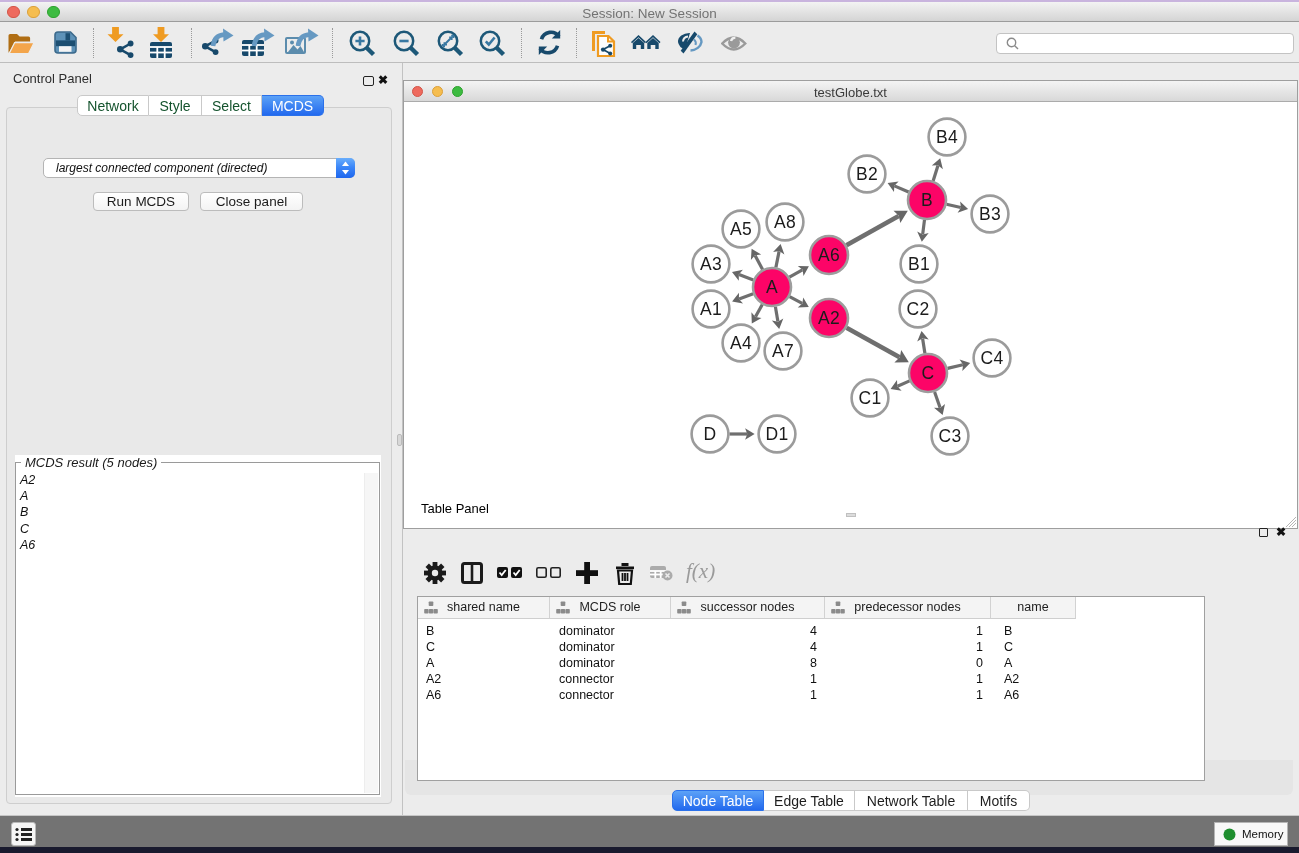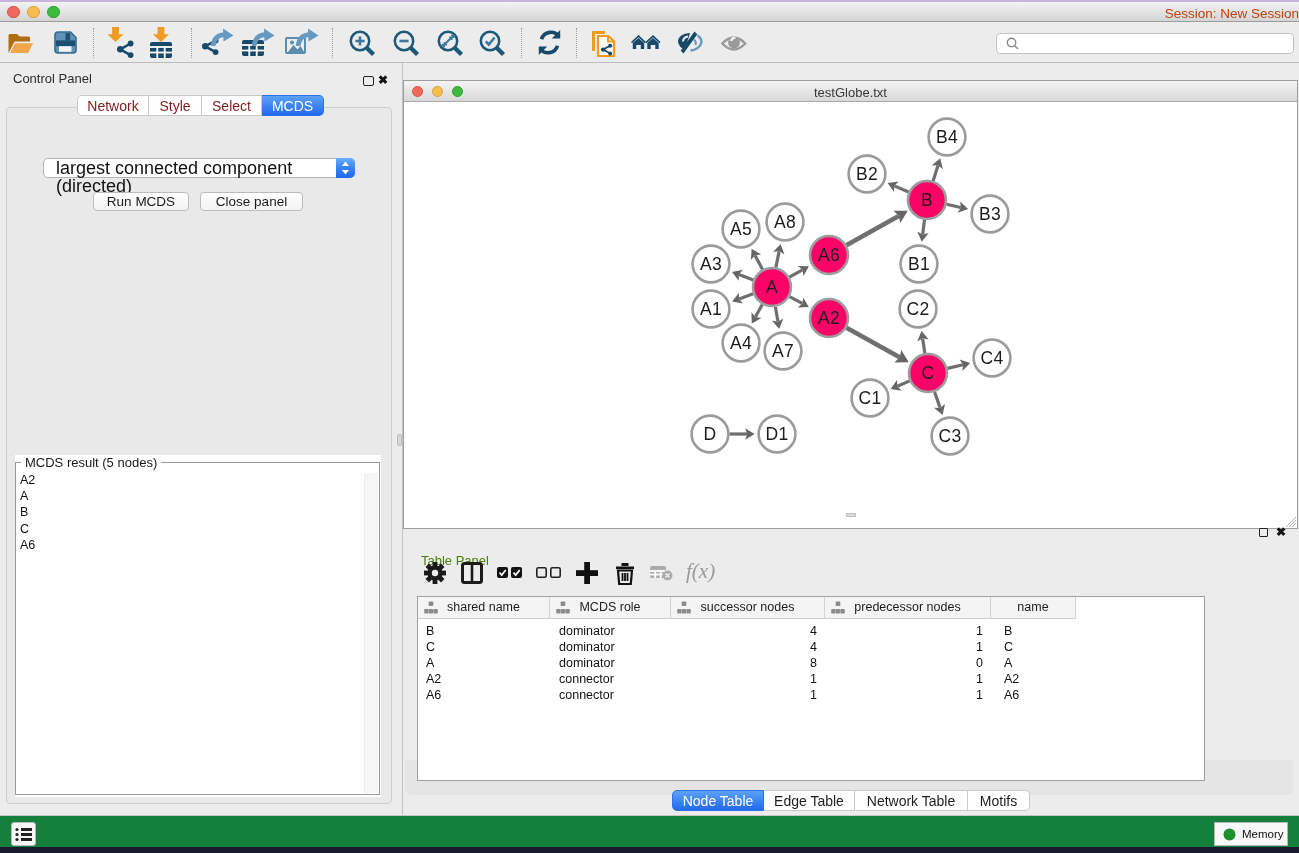--- a/index.html
+++ b/index.html
@@ -4,79 +4,79 @@
 <style>
 * { margin:0; padding:0; box-sizing:border-box; }
 html,body { width:1299px; height:853px; overflow:hidden; }
 body { font-family:"Liberation Sans", sans-serif; background:#ececec; }
 #app { position:relative; width:1299px; height:853px; background:#ececec; }
 .abs { position:absolute; }
 #topstrip { left:0; top:0; width:1299px; height:2px; background:#c9b4de; }
 #titlebar { left:0; top:2px; width:1299px; height:20px;
   background:linear-gradient(#f3f3f3,#d4d4d4); border-bottom:1px solid #9c9c9c; }
 .tl { position:absolute; top:3.5px; width:12.5px; height:12.5px; border-radius:50%; }
-#titletext { left:0; top:5.5px; width:1299px; text-align:right; font-size:13.5px; color:#c2410c; }
+#titletext { left:0; top:5.5px; width:1299px; text-align:center; font-size:13.5px; color:#737373; }
 #toolbar { left:0; top:23px; width:1299px; height:40px; background:#ececec; border-bottom:1px solid #bdbdbd; }
 .sep { position:absolute; top:5px; height:30px; width:0; border-left:1px dotted #9a9a9a; }
 .ticon { position:absolute; }
 #searchbox { position:absolute; left:996px; top:10px; width:298px; height:21px; background:#fff;
   border:1px solid #c3c3c3; border-radius:4px; }
 
 #cp-title { left:13px; top:71px; font-size:13px; color:#2d2d2d; }
 #cp-float { left:363px; top:75.5px; width:10.5px; height:10.5px; border:1.6px solid #222; border-radius:2px; }
 #cp-close { left:378px; top:73px; font-size:12px; font-weight:bold; color:#111; }
 #cp-panel { left:6px; top:107px; width:386px; height:697px; background:#e9e9e9;
   border:1px solid #cecece; border-radius:4px; }
 .tabrow { position:absolute; display:flex; }
 .tab { height:21px; line-height:20px; background:#fff; border:1px solid #c9c9c9; border-left:none;
-  font-size:14px; color:#7f1d1d; text-align:center; }
+  font-size:14px; color:#14532d; text-align:center; }
 .tab.first { border-left:1px solid #c9c9c9; border-radius:5px 0 0 5px; }
 .tab.last { border-radius:0 5px 5px 0; }
 .tab.sel { background:linear-gradient(#5ca2f7,#2269ee); color:#fff; border-color:#2b71ea; }
 #cptabs { left:77px; top:95px; }
 #opt-label { left:0px; top:136px; width:396px; text-align:center; font-size:14px; color:#1b1b1b; }
 #dropdown { left:43px; top:158px; width:312px; height:20px; background:#fff; border:1px solid #b4b4b4;
-  border-radius:5px; font-size:18px; color:#111; line-height:18px; padding-left:12px; }
+  border-radius:5px; font-size:12px; color:#111; line-height:18px; padding-left:12px;font-style:italic; }
 #dd-btn { position:absolute; right:-1px; top:-1px; width:19px; height:20px; border-radius:0 5px 5px 0;
   background:linear-gradient(#6aaefc 0%,#3c87f8 45%,#1e66ee 100%); }
 .btn { position:absolute; height:19px; background:linear-gradient(#ffffff,#f3f3f3); border:1px solid #bcbcbc;
   border-radius:4px; font-size:13.5px; color:#1b1b1b; text-align:center; line-height:17px; }
-#mcds-box { left:15px; top:455px; width:366px; height:342px; background:#fff; }
+#mcds-box { left:15px; top:455px; width:366px; height:342px; background:#fff;font-style:italic; }
 #mcds-border { position:absolute; left:0px; top:7px; right:1px; bottom:2px; border:1px solid #9a9a9a; }
 #mcds-label { position:absolute; left:6px; top:0px; background:#fff; padding:0 4px; font-size:13px; color:#1b1b1b; }
 #mcds-list { position:absolute; left:5px; top:17px; font-size:12.5px; color:#111; line-height:16.2px; }
 #mcds-sb { position:absolute; right:3px; top:18px; width:14px; bottom:4px; background:#f6f6f6;
   border-left:1px solid #ededed; }
 
 #vdiv { left:402px; top:63px; width:1px; height:752px; background:#c2c2c2; }
 #vdiv-handle { left:397px; top:434px; width:5px; height:12px; background:#d8d8d8; border:1px solid #bbb; border-radius:2px; }
 
 #netwin { left:403px; top:80px; width:895px; height:449px; border:1px solid #9e9e9e; background:#fff; }
 #nw-titlebar { position:absolute; left:0; top:0; width:100%; height:21px;
   background:linear-gradient(#f4f4f4,#d8d8d8); border-bottom:1px solid #ababab; }
 #nw-title { position:absolute; left:0; top:4px; width:100%; text-align:center; font-size:13px; color:#3a3a3a; }
 #grip { position:absolute; right:1px; bottom:1px; width:12px; height:12px; }
 
-#tp-title { left:421px; top:553px; font-size:13px; color:#4d7c0f; }
+#tp-title { left:421px; top:501px; font-size:13px; color:#000000; }
 #tp-float { left:1259px; top:528px; width:9px; height:9px; border:1.6px solid #222; border-radius:1px; }
 #tp-close { left:1276px; top:525px; font-size:12px; font-weight:bold; color:#111; }
 .tbicon { position:absolute; }
 #tbl { left:417px; top:596px; width:788px; height:185px; background:#fff; border:1px solid #a0a0a0; }
 #tbl-head { position:absolute; left:0; top:0; height:22px; display:flex; font-size:12.5px; color:#1d1d1d; }
 .hcell { position:relative; height:22px; background:#f4f4f4; border-right:1px solid #d2d2d2;
   border-bottom:1px solid #cfcfcf; text-align:center; line-height:21px; }
 .hico { position:absolute; left:6px; top:4px; }
 .trow { position:absolute; font-size:12.5px; color:#111; height:16px; line-height:16px; }
 .tc { position:absolute; }
 #bottabs { left:672px; top:790px; }
 .btab { height:21px; line-height:20px; background:#fff; border:1px solid #c9c9c9; border-left:none;
   font-size:14px; color:#1d1d1d; text-align:center; }
 
 #statusdiv { left:0; top:815px; width:1299px; height:1px; background:#c6c6c6; }
-#statusbar { left:0; top:816px; width:1299px; height:31px; background:#15803d; }
+#statusbar { left:0; top:816px; width:1299px; height:31px; background:#737373; }
 #listbtn { position:absolute; left:11px; top:6px; width:25px; height:24px; background:#f6f6f6;
   border:1px solid #b9b9b9; border-radius:3px; }
 #membtn { position:absolute; left:1214px; top:6px; width:74px; height:24px; background:#f8f8f8;
   border:1px solid #b5b5b5; font-size:11.5px; color:#111; }
 #bottomdark { left:0; top:847px; width:1299px; height:6px; background:#191a2e; }
 </style>
 </head>
 <body>
 <div id="app">
 <div id="topstrip" class="abs"></div>

